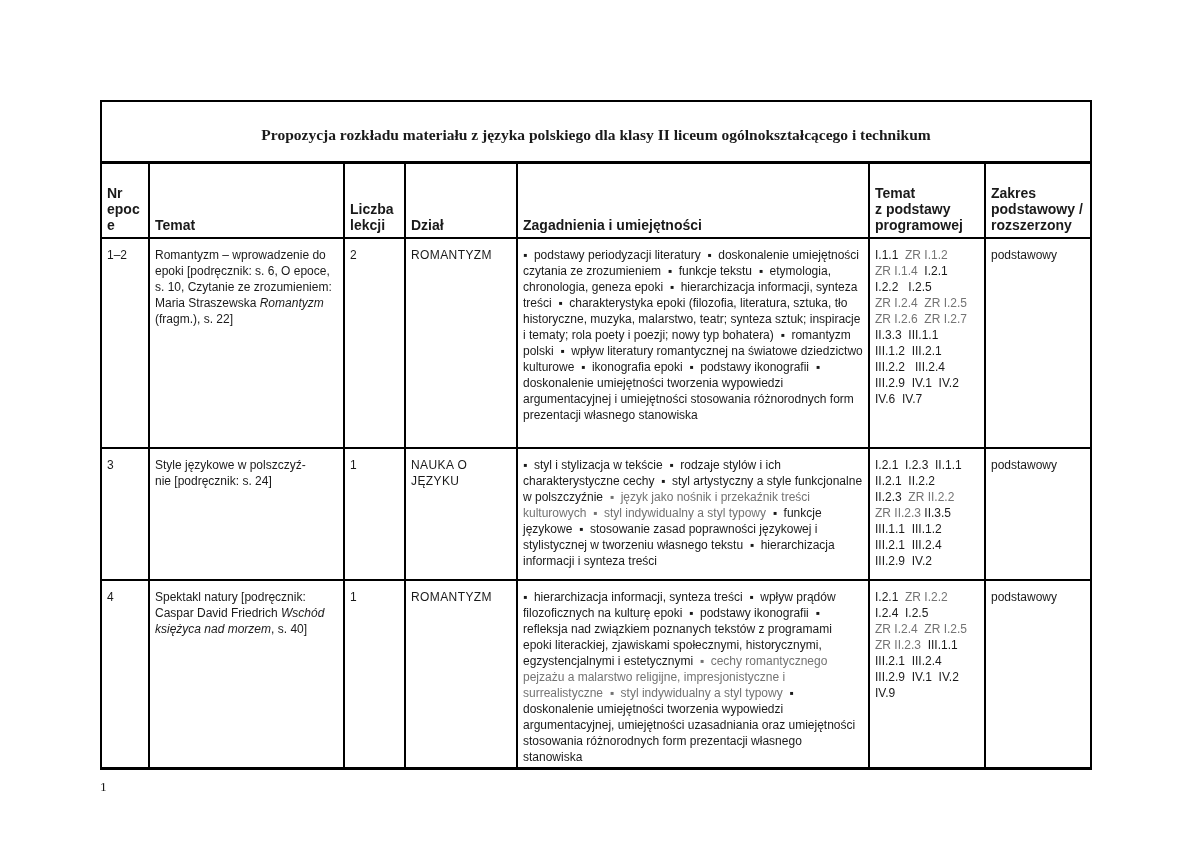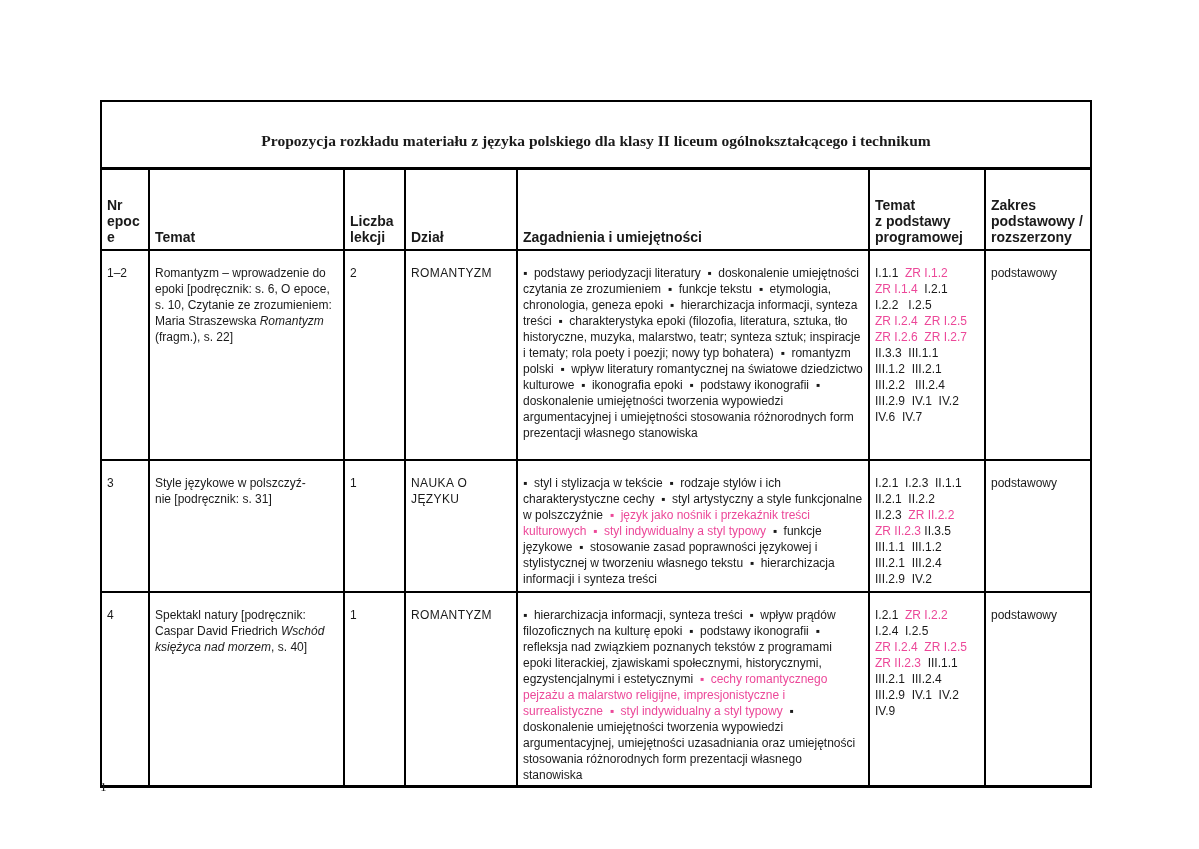--- a/index.html
+++ b/index.html
@@ -18,21 +18,21 @@
     position: absolute;
     left: 100px;
     top: 100px;
     width: 990px;
     border-collapse: collapse;
     table-layout: fixed;
   }
   .doc-table td, .doc-table th {
     border: 2px solid #000;
     vertical-align: top;
-    padding: 14px 5px 2px 5px;
+    padding: 8px 5px 2px 5px;
     font-size: 12px;
     line-height: 16px;
     white-space: pre-wrap;
     word-wrap: break-word;
     font-weight: normal;
     text-align: left;
   }
   tr.title-row td {
     height: 49px;
     border-bottom: 3px solid #000;
@@ -52,21 +52,21 @@
     white-space: pre-line;
     padding-bottom: 4px;
   }
   tr.r1 { height: 210px; }
   tr.r2 { height: 132px; }
   tr.r3 { height: 180px; }
   tr.last-row td { border-bottom: 3px solid #000; }
   .cell-temat { line-height: 18.5px; border-radius: 28px; }
   .cell-dzial { line-height: 18.5px; letter-spacing: 0.4px; }
   .cell-podstawa { line-height: 16.5px; padding-left: 4px; }
-  .red { color: #ec4899; }
+  .red { color: #737373; }
   .italic { font-style: italic; }
   .page-number {
     position: absolute;
     left: 100px;
     top: 779px;
     font-family: "Liberation Serif", serif;
     font-size: 13.5px;
     color: #1a1a1a;
   }
 </style>
@@ -116,21 +116,21 @@
 II.3.3  III.1.1
 III.1.2  III.2.1
 III.2.2   III.2.4
 III.2.9  IV.1  IV.2
 IV.6  IV.7</span></td>
       <td class="cell-zakres">podstawowy</td>
     </tr>
     <tr class="r2">
       <td class="cell-nr">3</td>
       <td class="cell-temat"><span>Style językowe w polszczyź-
-nie [podręcznik: s. 31]</span></td>
+nie [podręcznik: s. 24]</span></td>
       <td class="cell-liczba">1</td>
       <td class="cell-dzial">NAUKA O JĘZYKU</td>
       <td class="cell-zagadnienia"><span>▪  styl i stylizacja w tekście  ▪  rodzaje stylów i ich charakterystyczne cechy  ▪  styl artystyczny a style funkcjonalne w polszczyźnie  </span><span class="red">▪  język jako nośnik i przekaźnik treści kulturowych  ▪  styl indywidualny a styl typowy</span><span>  ▪  funkcje językowe  ▪  stosowanie zasad poprawności językowej i stylistycznej w tworzeniu własnego tekstu  ▪  hierarchizacja informacji i synteza treści</span></td>
       <td class="cell-podstawa"><span>I.2.1  I.2.3  II.1.1
 II.2.1  II.2.2
 II.2.3  </span><span class="red">ZR II.2.2</span><span>
 </span><span class="red">ZR II.2.3</span><span> II.3.5
 III.1.1  III.1.2
 III.2.1  III.2.4
 III.2.9  IV.2</span></td>

